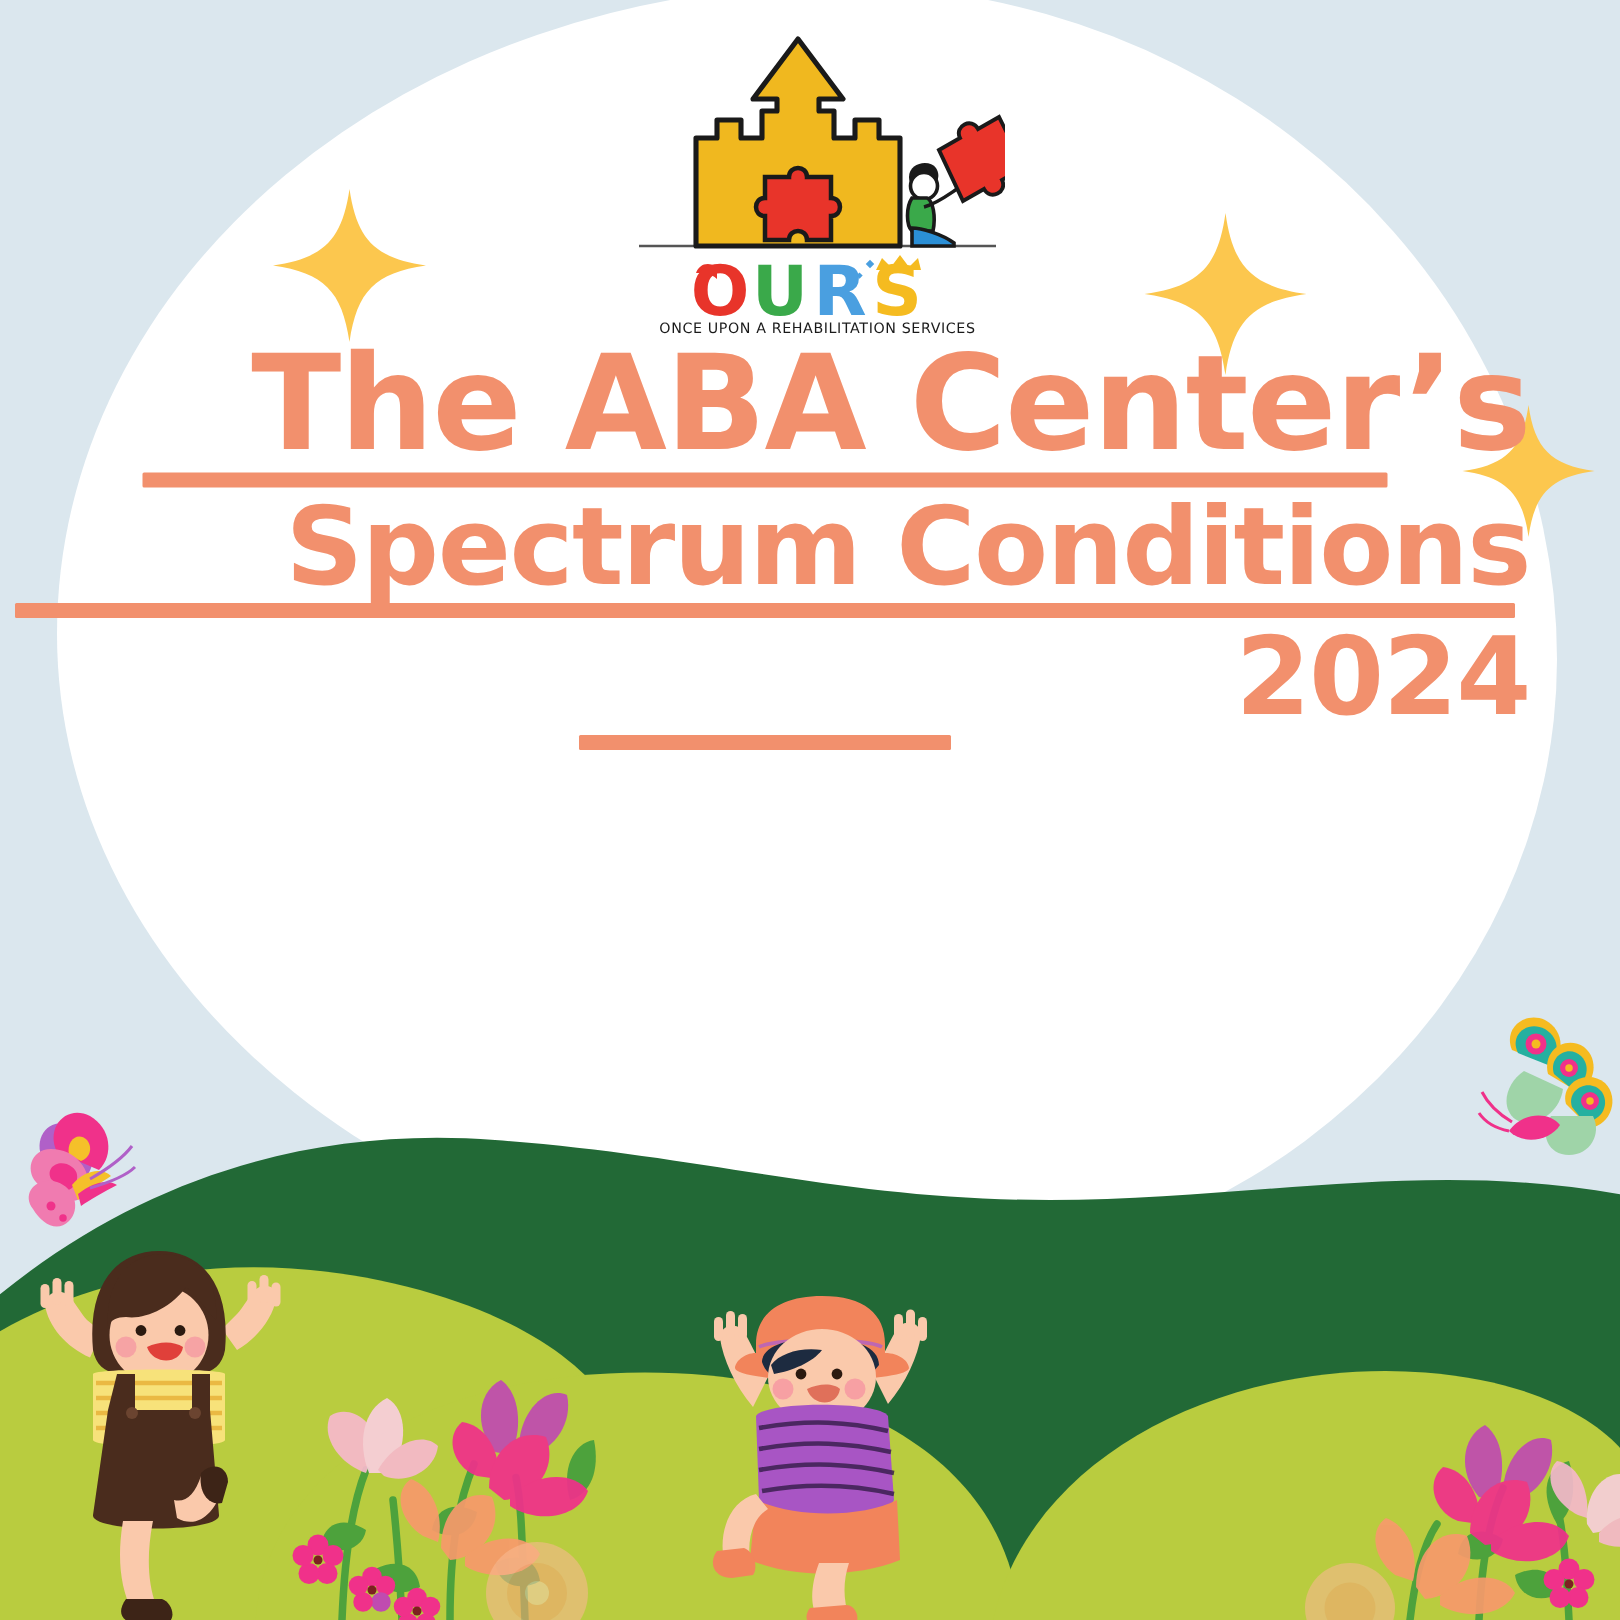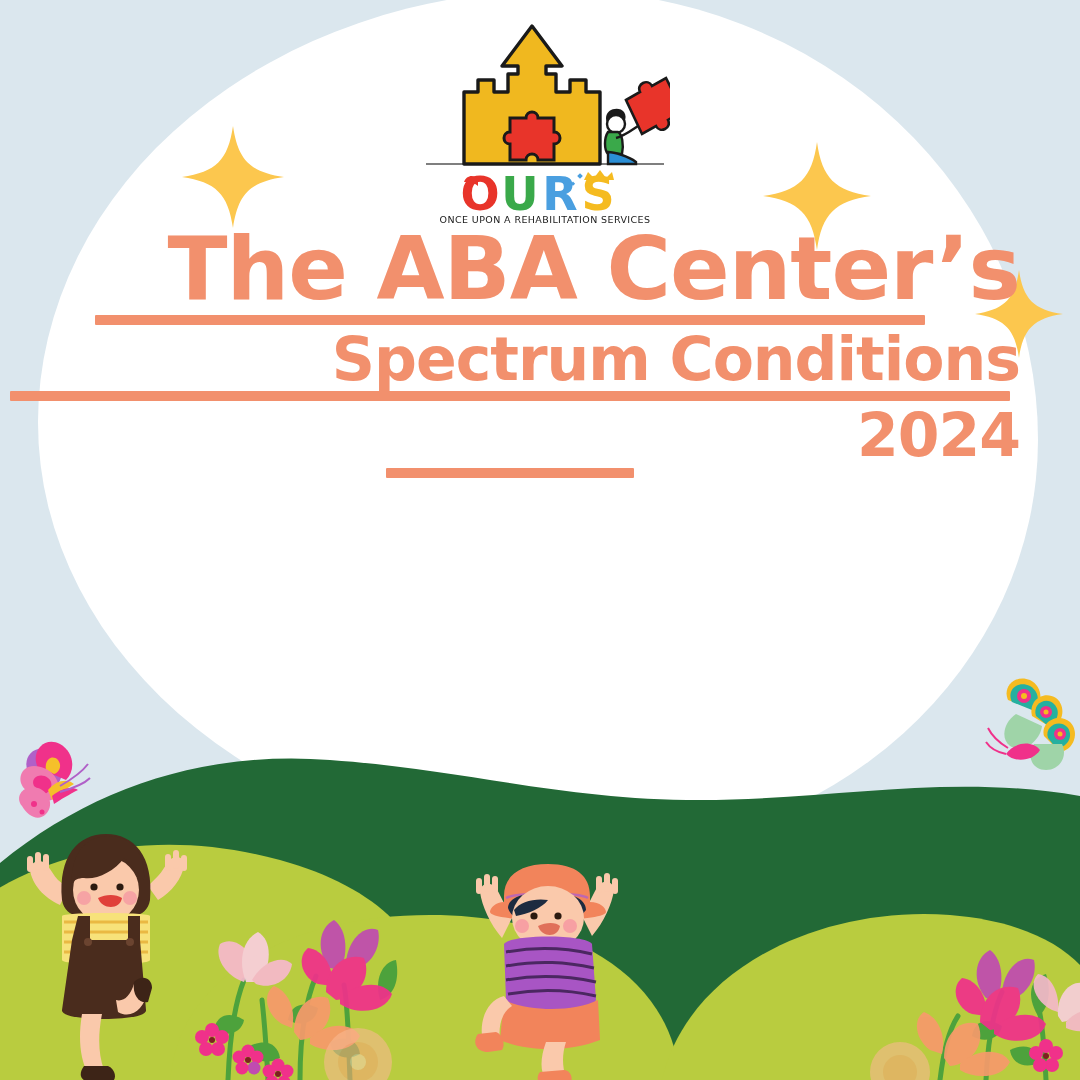--- a/index.html
+++ b/index.html
@@ -51,22 +51,22 @@
   }
   .tline .rule{
     display:block;
     height:10px;
     background:#f2906d;
     margin:4px auto 6px auto;
     border-radius:1px;
   }
   .l1{font-size:88px;}
   .l2{font-size:88px;}
-  .l3{font-size:60px;}
-  .l4{font-size:60px;}
+  .l3{font-size:72px;}
+  .l4{font-size:72px;}
   .l1 .rule{width:830px;}
   .l2 .rule{width:1000px;}
   .l3 .rule{width:1000px;}
   .l4 .rule{width:248px;}
 
   
   .logo{
     position:absolute;
     left:420px;top:18px;
     width:250px;height:212px;

